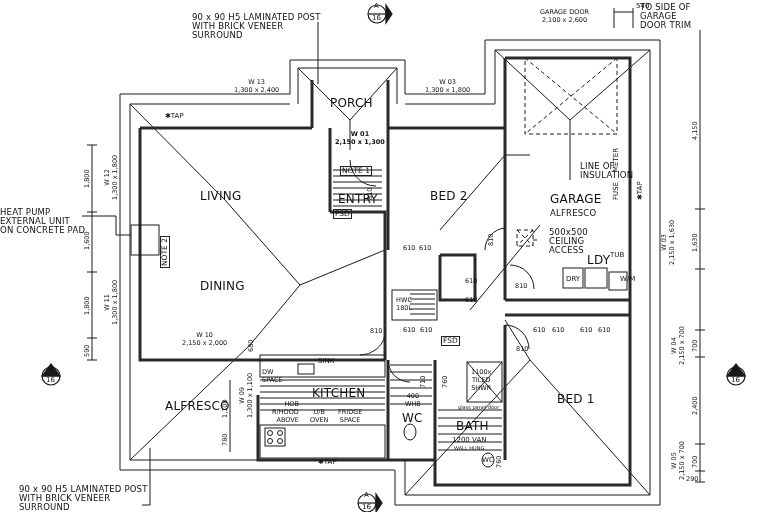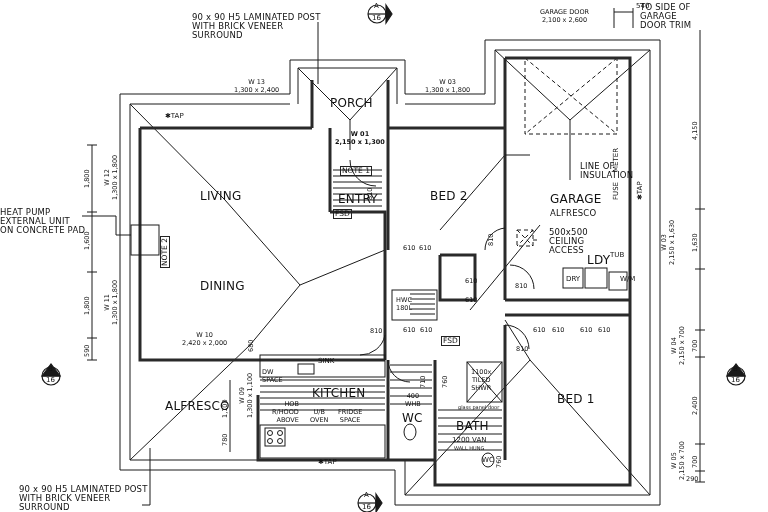--- a/index.html
+++ b/index.html
@@ -284,21 +284,21 @@
 SHWR</div>
 <div class="lbl" style="left:458px;top:405px;font-size:5px;">glass panel door</div>
 <div class="lbl small" style="left:452px;top:437px;">1200 VAN</div>
 <div class="lbl" style="left:454px;top:446px;font-size:5px;">WALL HUNG</div>
 
 <div class="lbl win" style="left:210px;top:78px;margin-left:24px;"><span>W 13</span><br><span>1,300 x 2,400</span></div>
 <div class="lbl win" style="left:425px;top:78px;"><span>W 03</span><br><span>1,300 x 1,800</span></div>
 <div class="lbl win" style="left:335px;top:130px;font-weight:bold;"><span>W 01</span><br><span>2,150 x 1,300</span></div>
 <div class="lbl win vert" style="left:103px;top:200px;"><span>W 12</span><br><span>1,300 x 1,800</span></div>
 <div class="lbl win vert" style="left:103px;top:325px;"><span>W 11</span><br><span>1,300 x 1,800</span></div>
-<div class="lbl win" style="left:182px;top:331px;"><span>W 10</span><br><span>2,420 x 2,000</span></div>
+<div class="lbl win" style="left:182px;top:331px;"><span>W 10</span><br><span>2,150 x 2,000</span></div>
 <div class="lbl win vert" style="left:238px;top:418px;"><span>W 09</span><br><span>1,300 x 1,100</span></div>
 <div class="lbl win vert" style="left:660px;top:265px;"><span>W 03</span><br><span>2,150 x 1,630</span></div>
 <div class="lbl win vert" style="left:670px;top:365px;"><span>W 04</span><br><span>2,150 x 700</span></div>
 <div class="lbl win vert" style="left:670px;top:480px;"><span>W 05</span><br><span>2,150 x 700</span></div>
 
 <div class="lbl dim vert" style="left:84px;top:188px;">1,800</div>
 <div class="lbl dim vert" style="left:84px;top:250px;">1,600</div>
 <div class="lbl dim vert" style="left:84px;top:315px;">1,800</div>
 <div class="lbl dim vert" style="left:84px;top:357px;">590</div>
 

